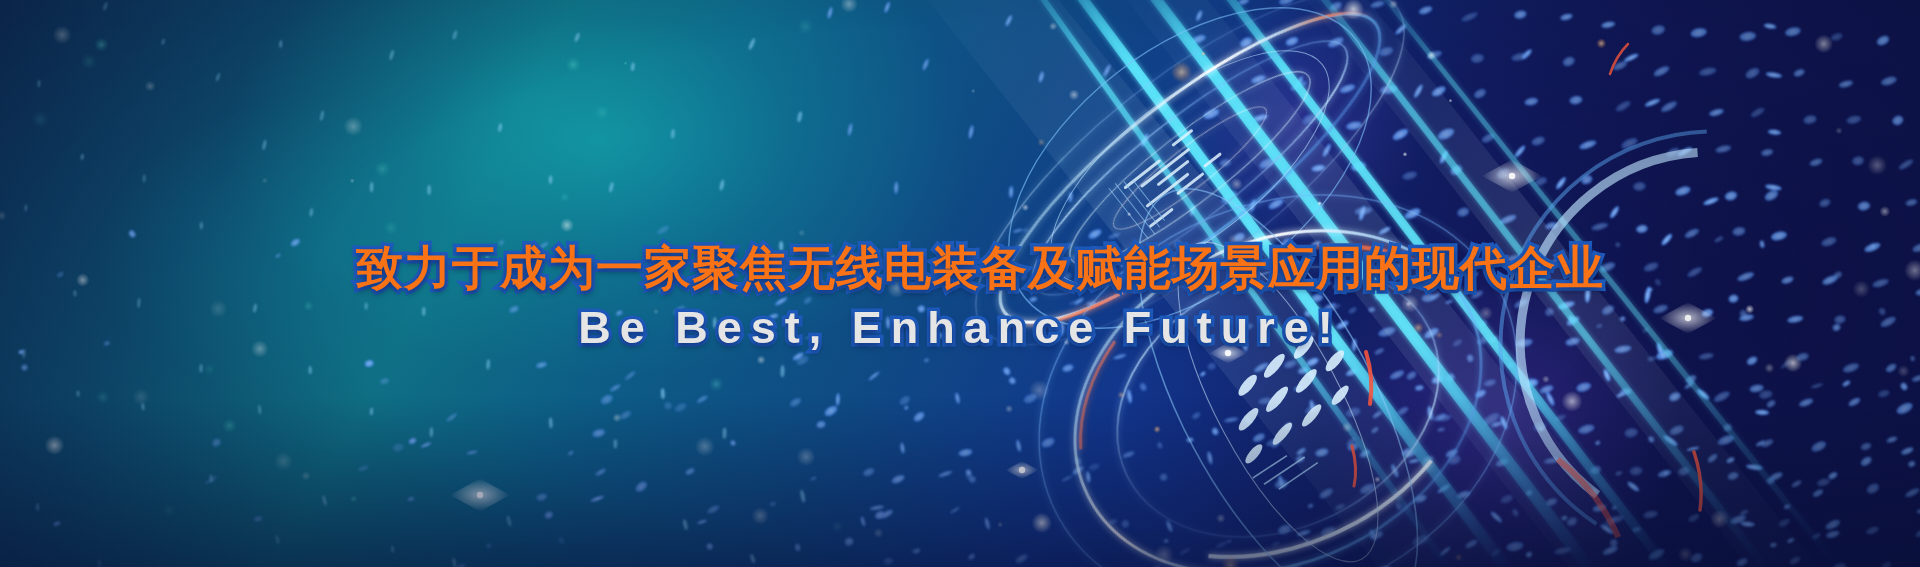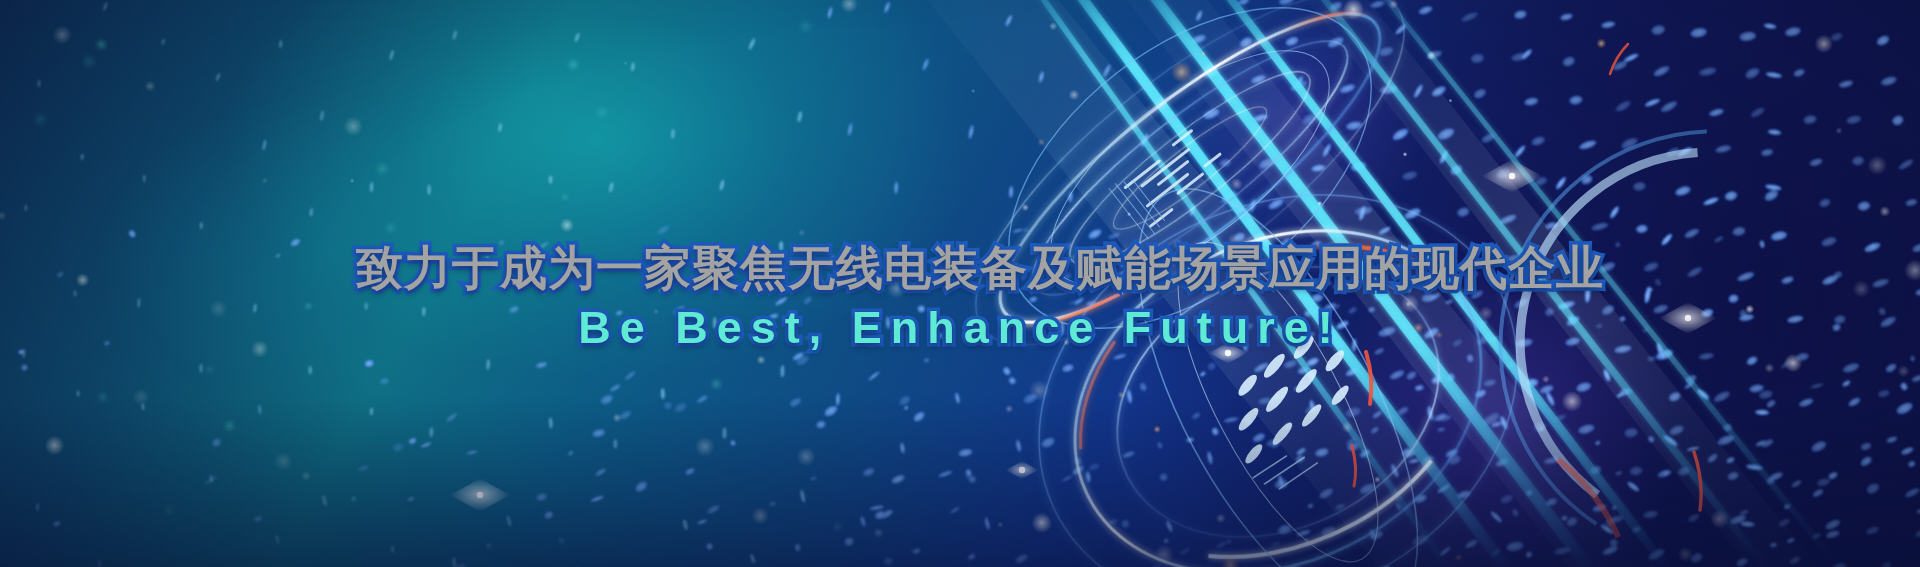--- a/index.html
+++ b/index.html
@@ -65,34 +65,34 @@
     left:0; right:0;
     top:240px;
     text-align:center;
     z-index:40;
   }
   .line-cn{
     font-size:47px;
     font-weight:700;
     line-height:1.18;
     letter-spacing:1px;
-    color:#a3a3a3;
+    color:#f97316;
     margin:0 0 6px 16px;
     -webkit-text-stroke:7px #1e5bbe;
     paint-order:stroke fill;
     text-shadow:0 3px 6px rgba(4,10,40,.55);
     white-space:nowrap;
     padding-left:24px;
   }
   .line-en{
     font-size:45px;
     font-weight:700;
     line-height:1.2;
     letter-spacing:9px;
-    color:#5eead4;
+    color:#e5e5e5;
     margin:0;
     -webkit-text-stroke:7px #1e5bbe;
     paint-order:stroke fill;
     text-shadow:0 3px 6px rgba(4,10,40,.55);
     white-space:nowrap;
   }
 </style>
 </head>
 <body>
 

